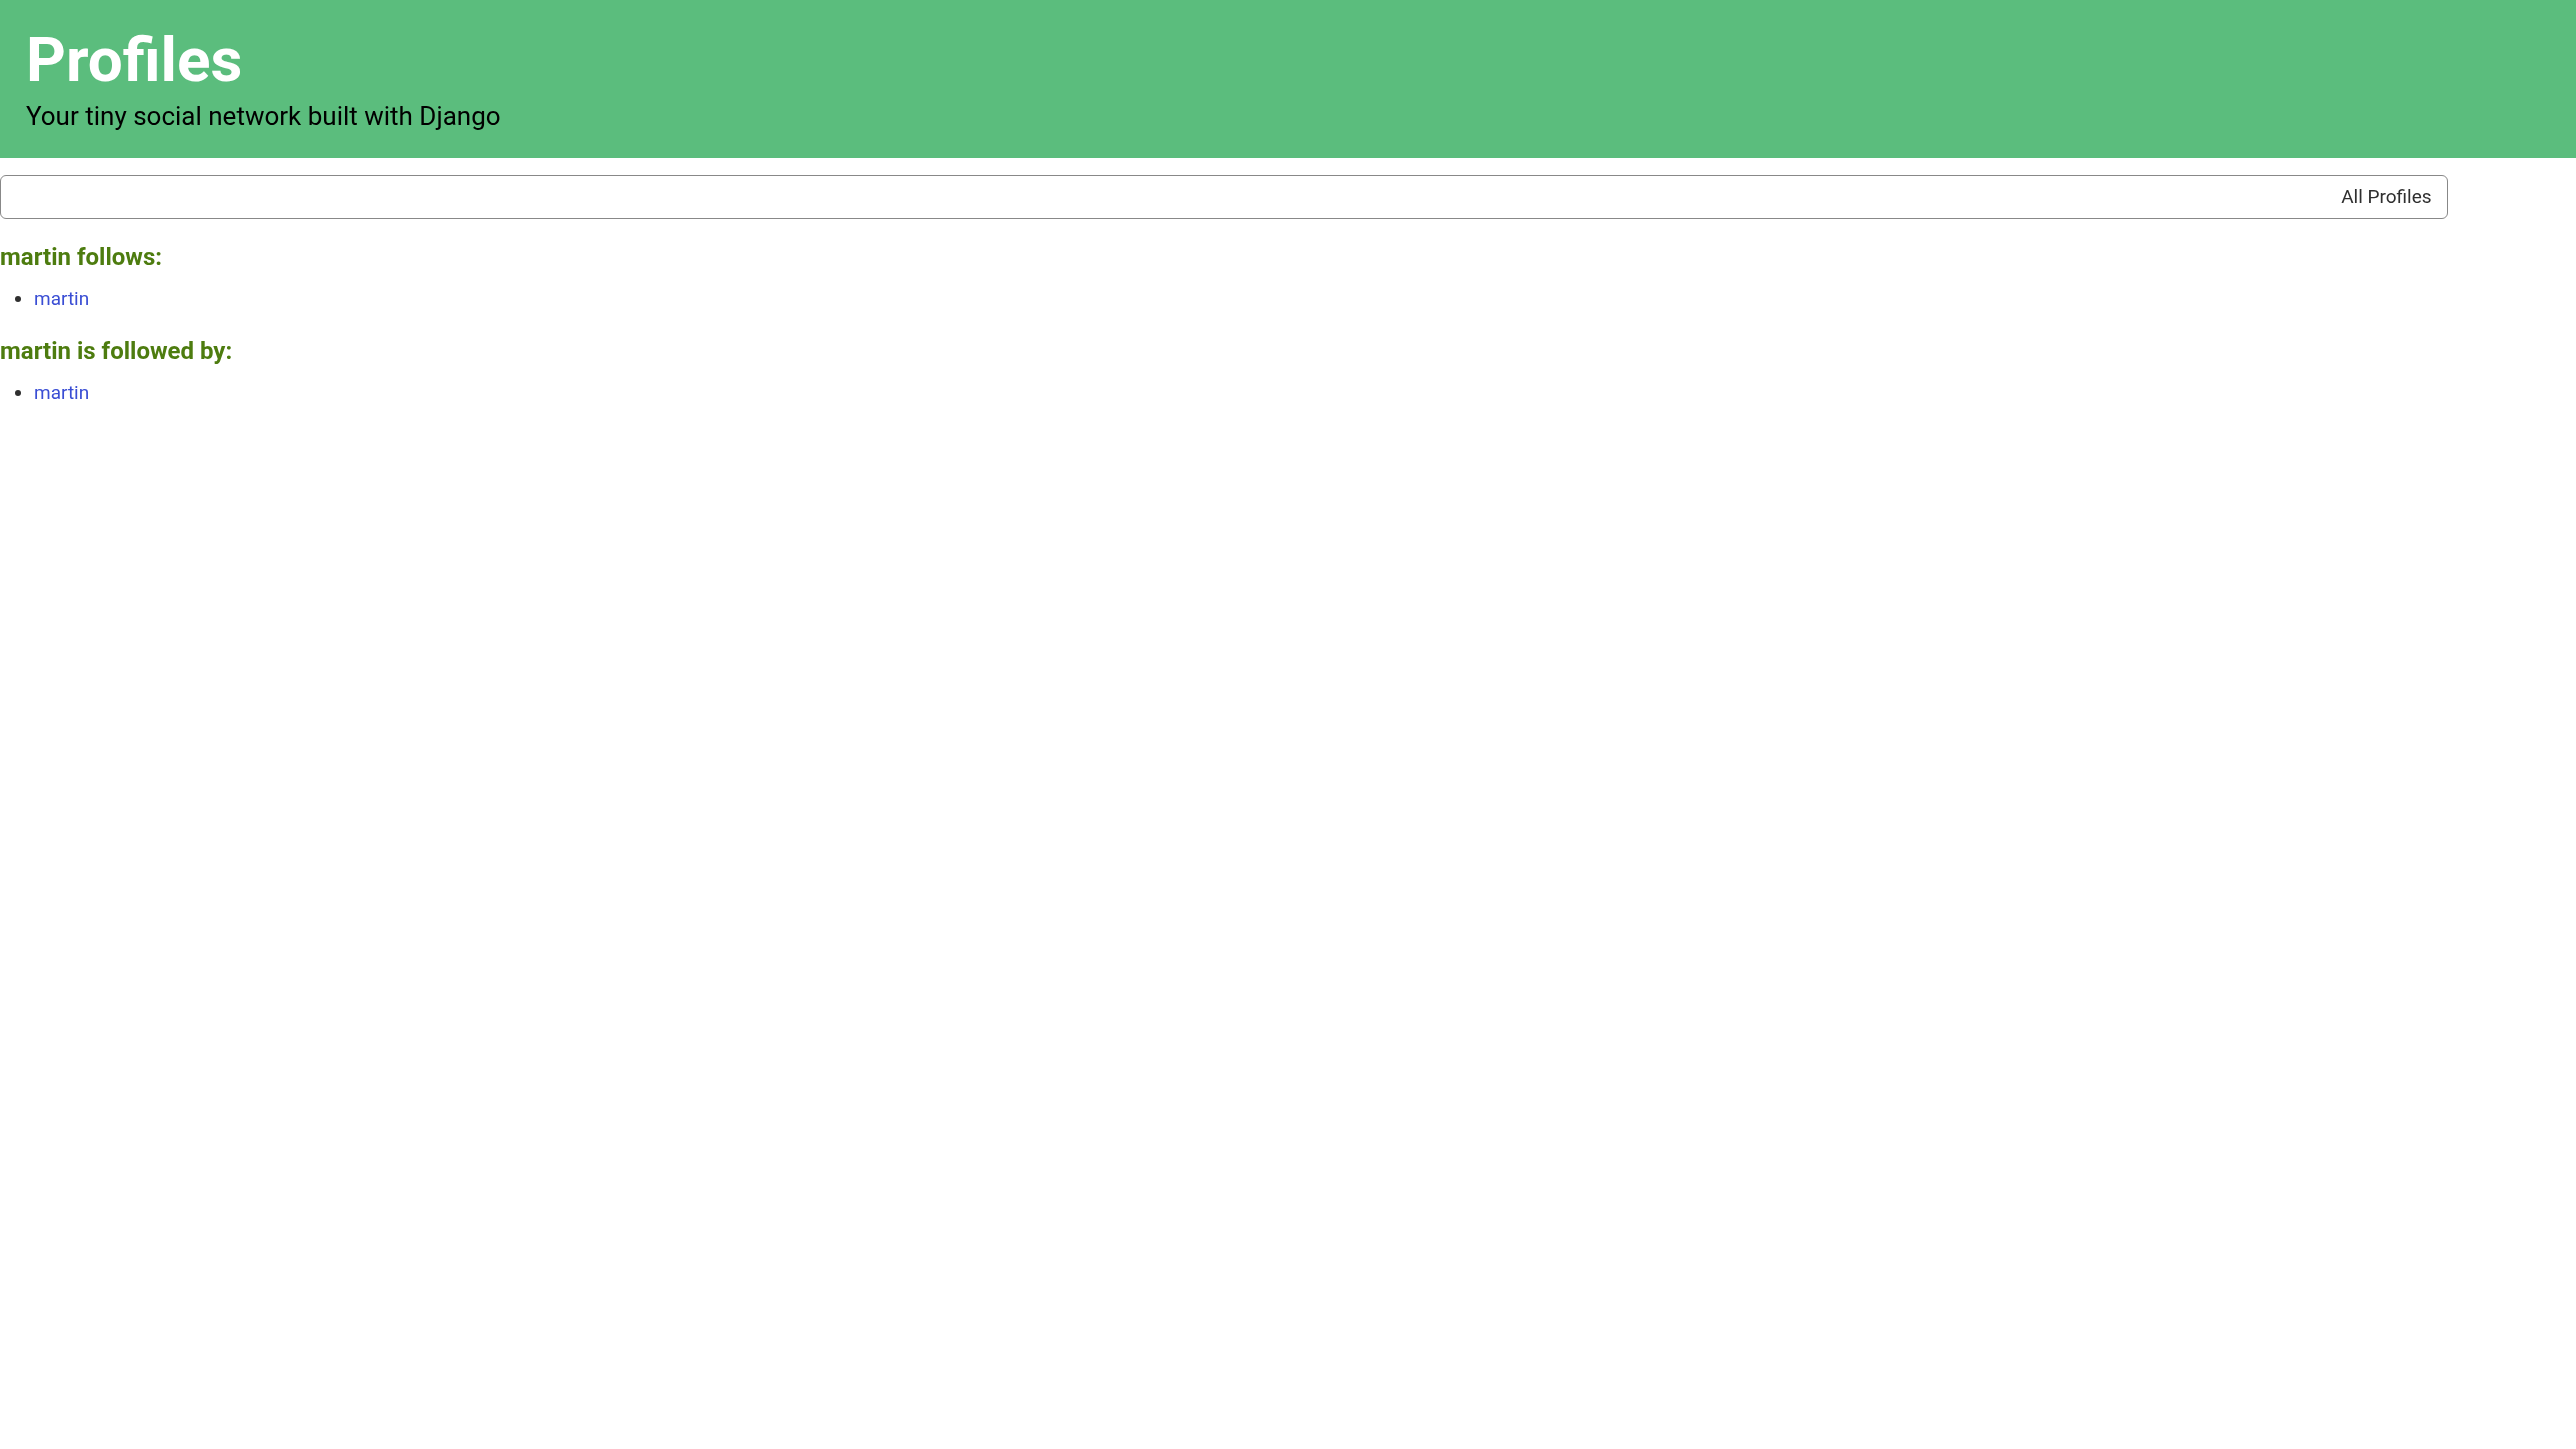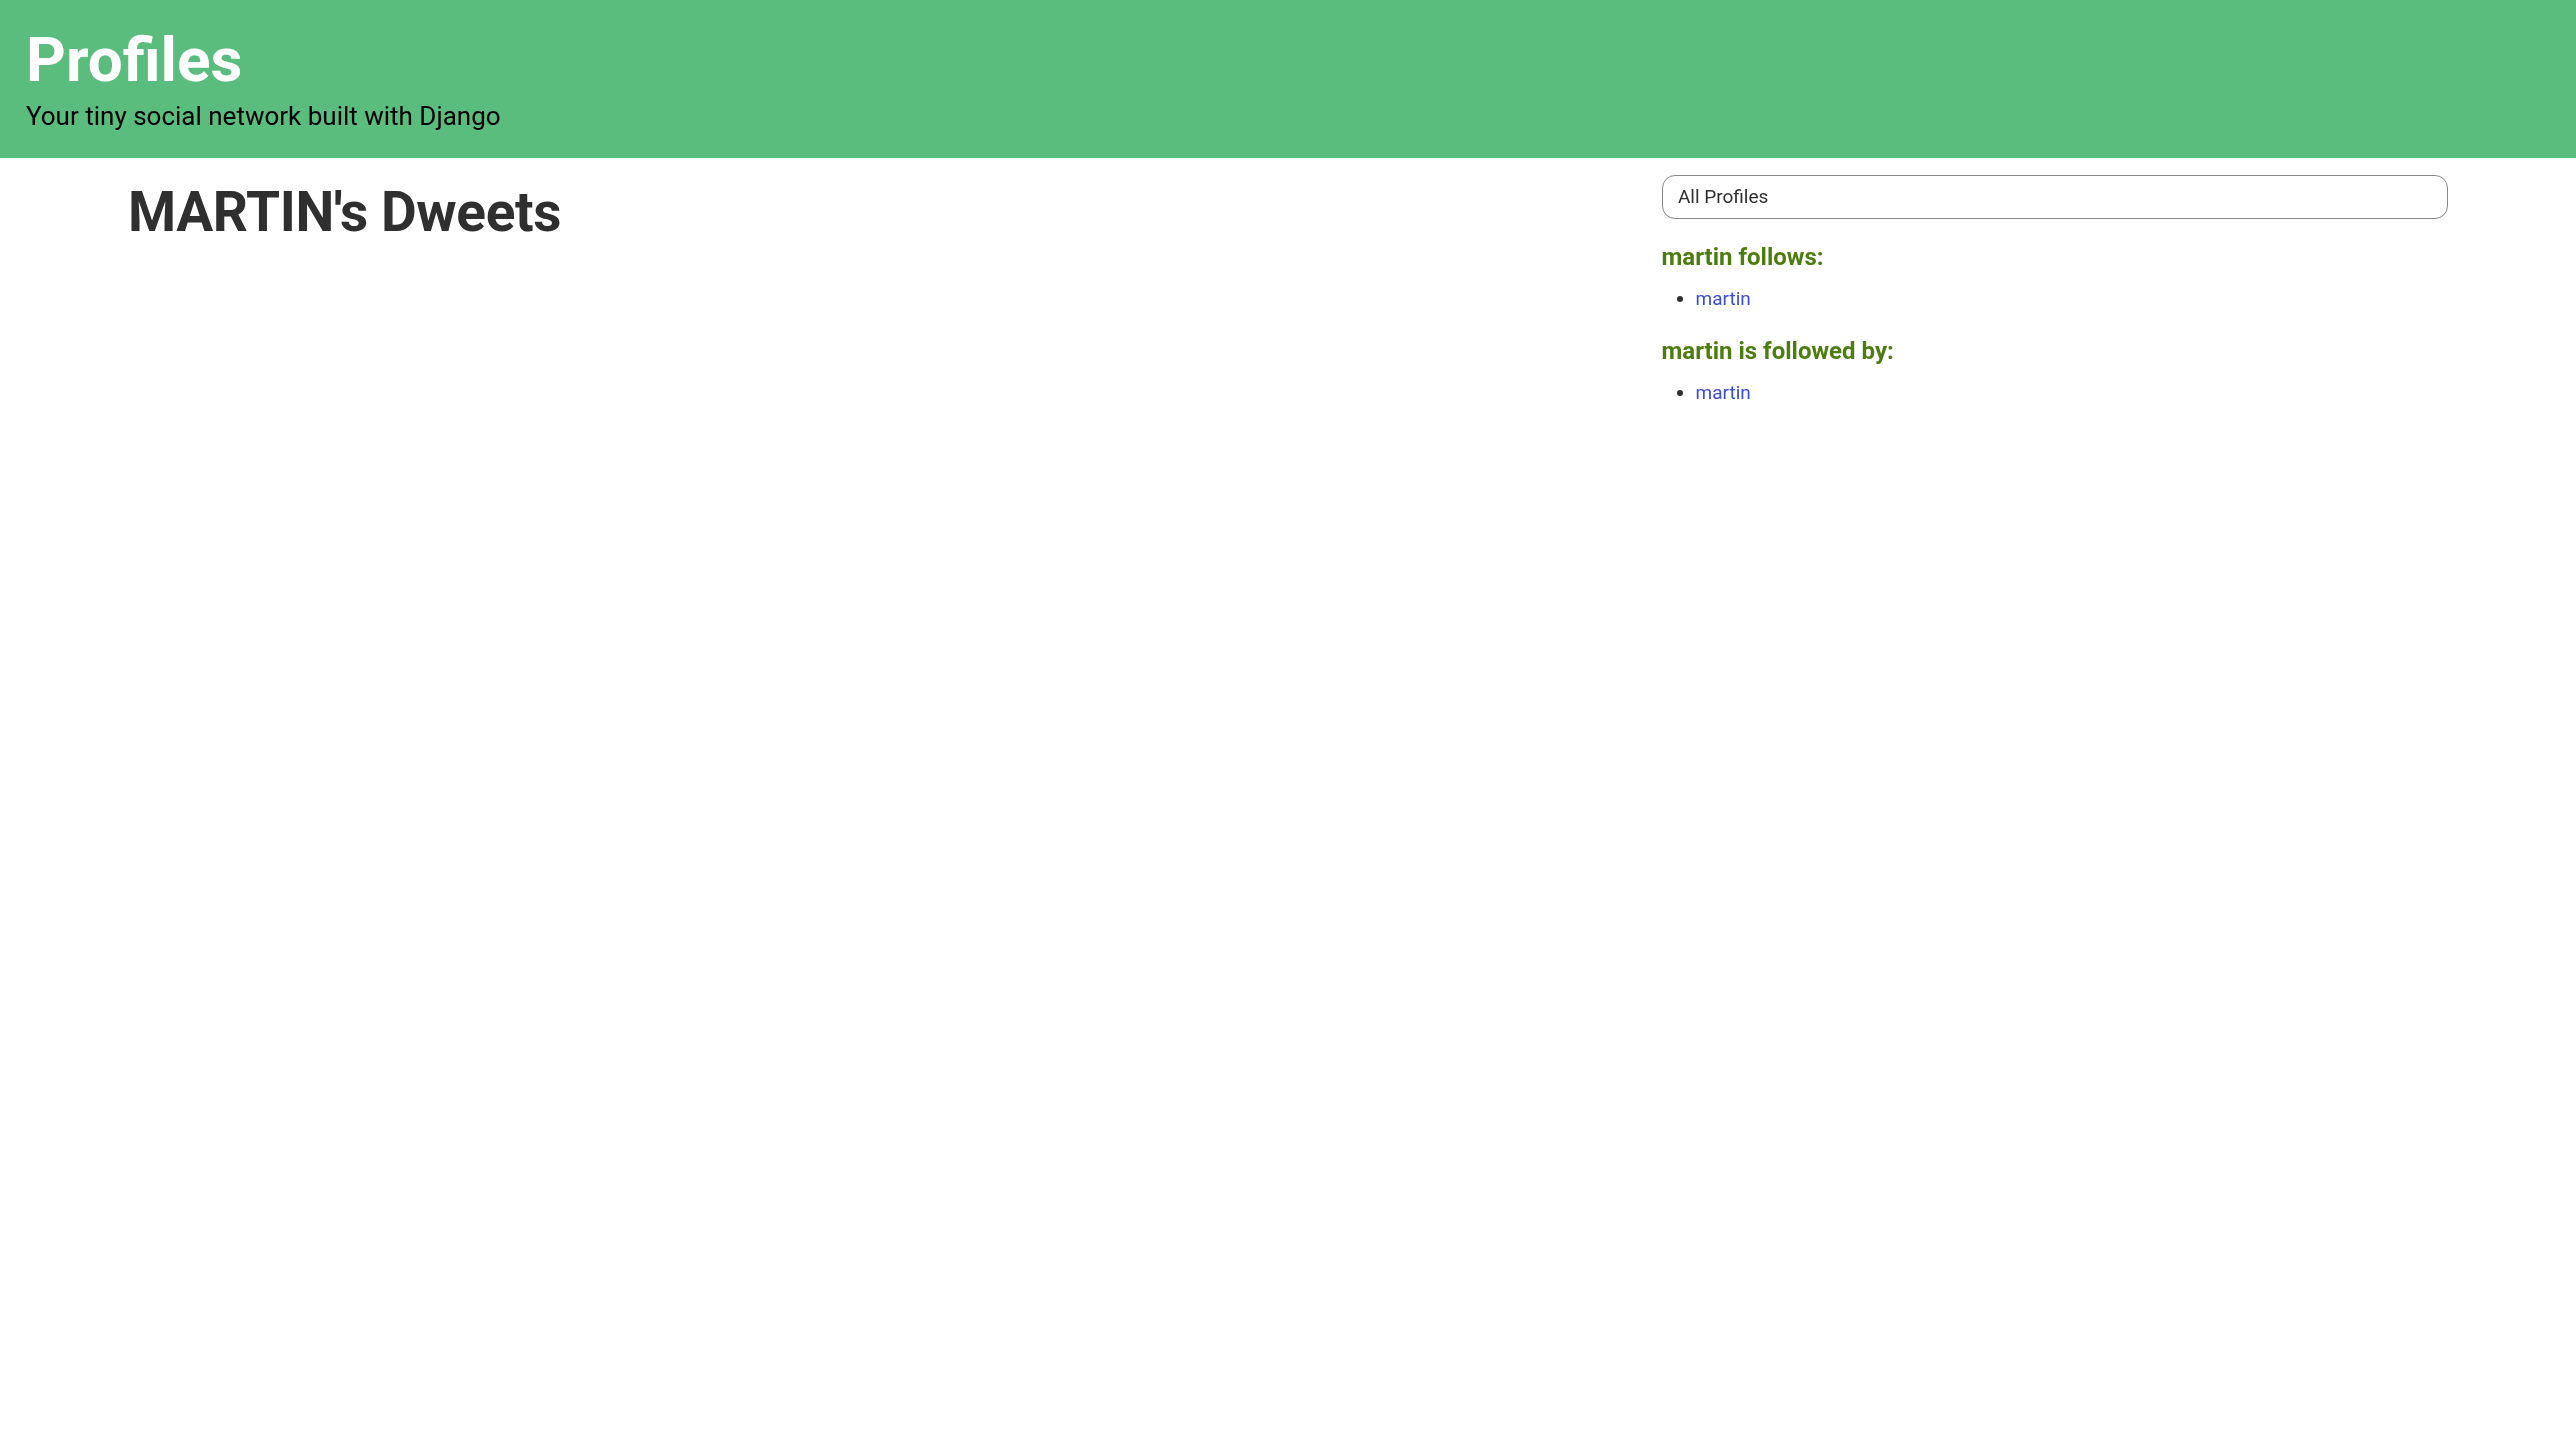--- a/index.html
+++ b/index.html
@@ -47,24 +47,24 @@
       flex: 1;
       padding-right: 128px;
       padding-top: 0;
     }
     .all-profiles-btn {
       display: block;
       width: 100%;
       padding: 9.4px 15.4px;
       background: #ffffff;
       border: 0.9px solid #888888;
-      border-radius: 13px;
+      border-radius: 6px;
       font-size: 19px;
       color: #2f2f2f;
-      text-align: left;
+      text-align: right;
       cursor: pointer;
       font-family: inherit;
       margin-bottom: 20.6px;
     }
     .sidebar-column h3 {
       font-size: 24px;
       font-weight: 700;
       color: #4d7c0f;
       margin-bottom: 15.4px;
       margin-top: 24px;
@@ -87,23 +87,20 @@
   </style>
 </head>
 <body>
 
 <header class="header">
   <h1>Profiles</h1>
   <p class="subtitle">Your tiny social network built with Django</p>
 </header>
 
 <div class="columns">
-  <div class="main-column">
-    <h2>MARTIN's Dweets</h2>
-  </div>
   <aside class="sidebar-column">
     <button class="all-profiles-btn">All Profiles</button>
 
     <h3>martin follows:</h3>
     <ul>
       <li>
         <a href="#">martin</a>
       </li>
     </ul>
 

